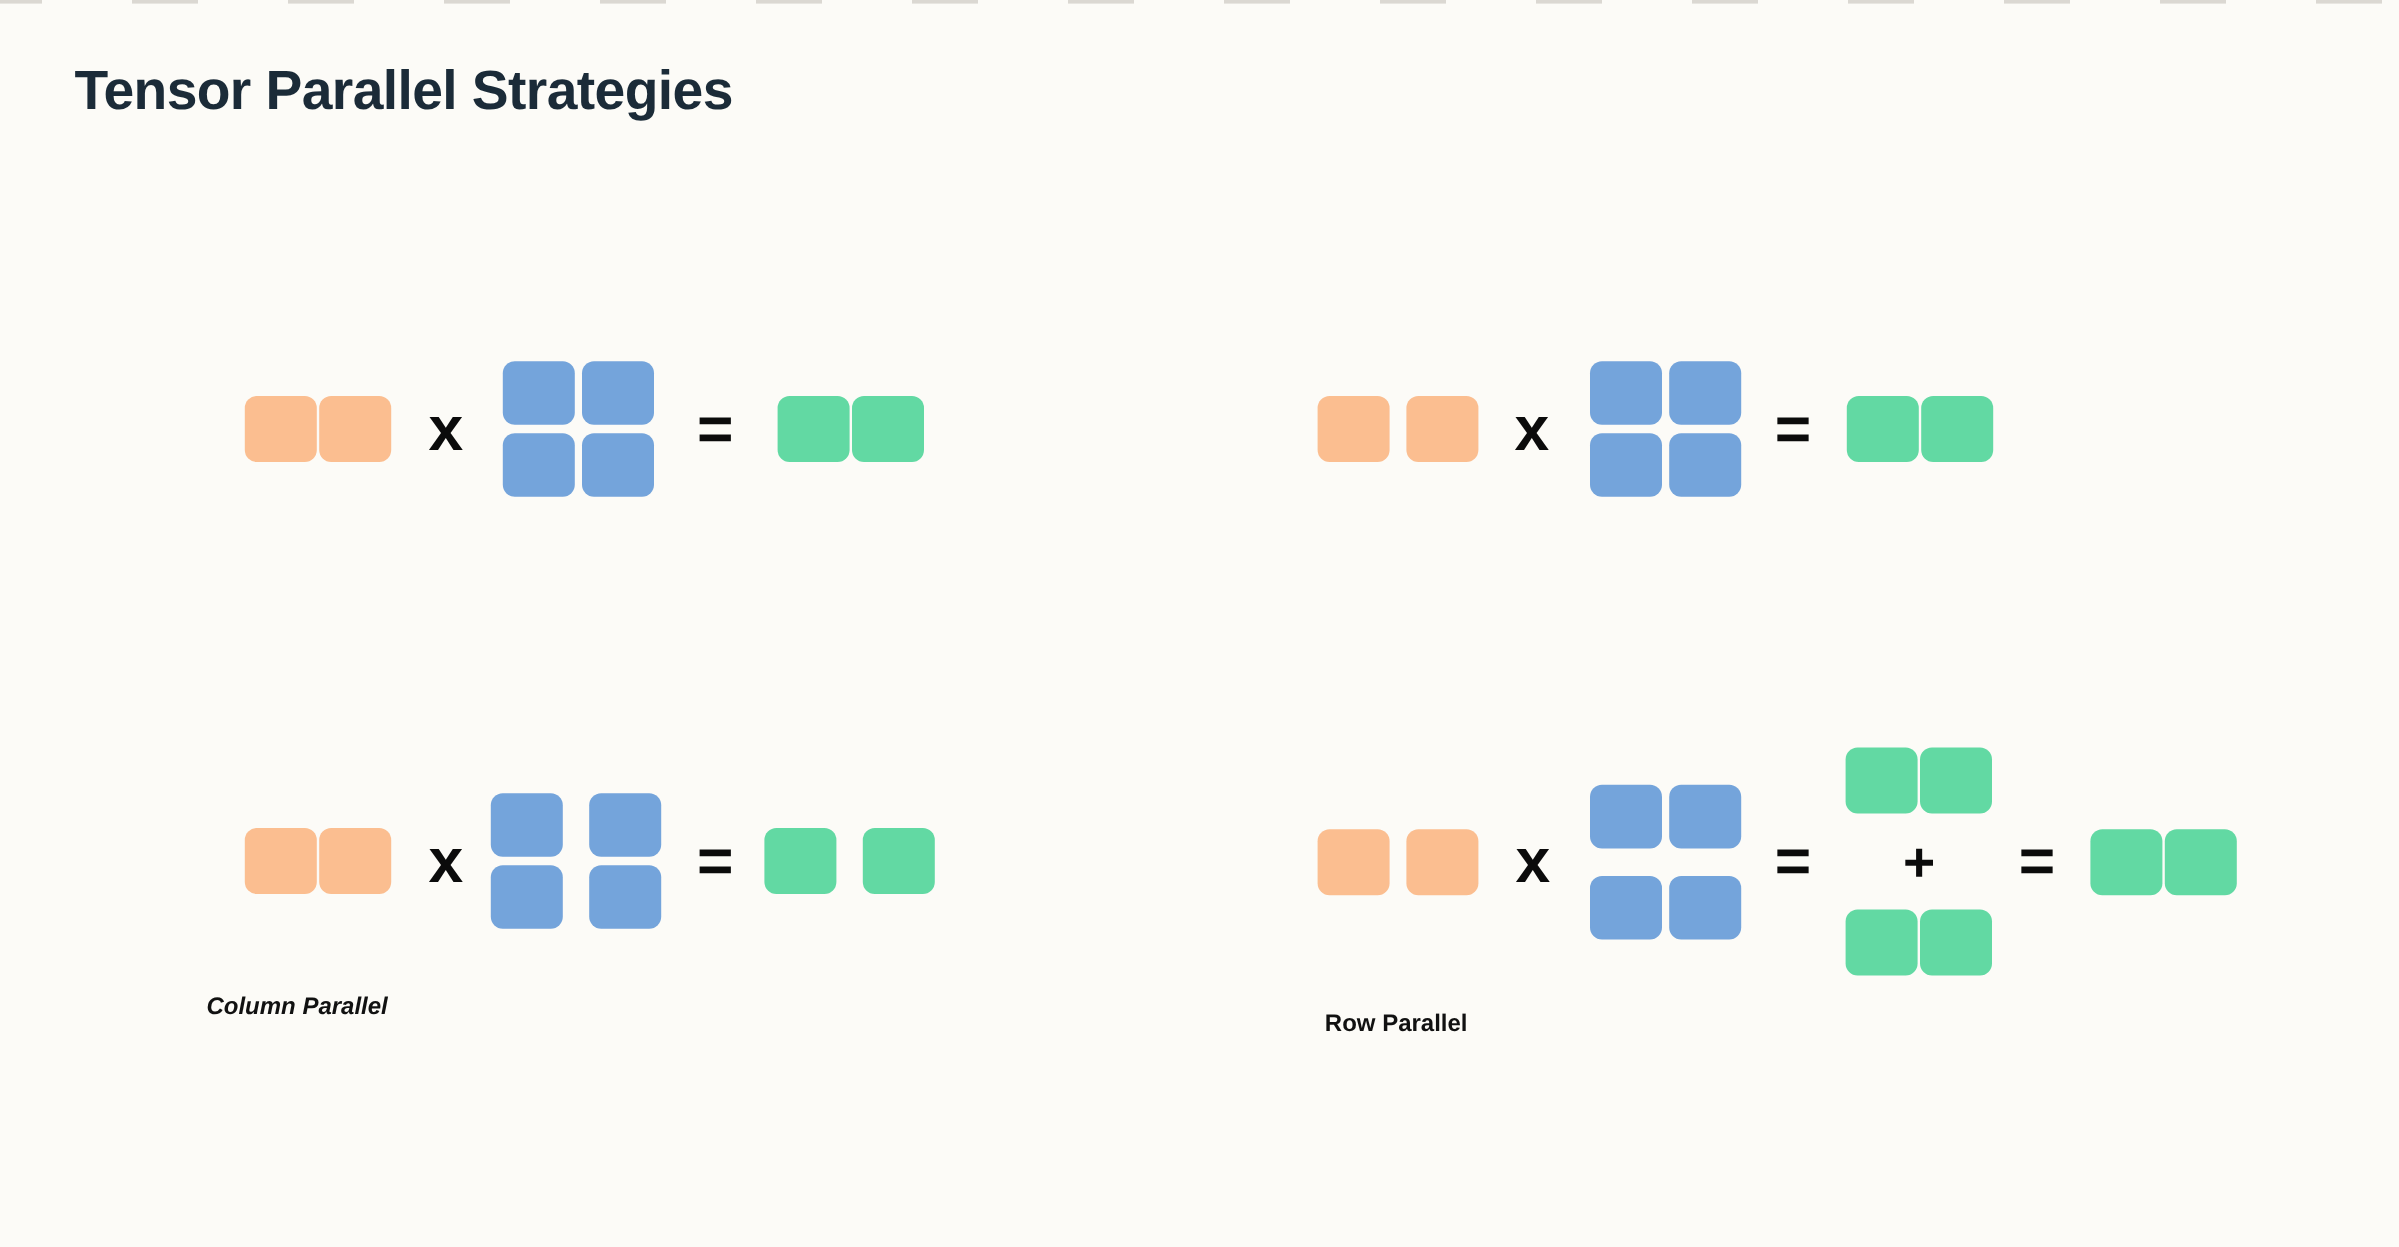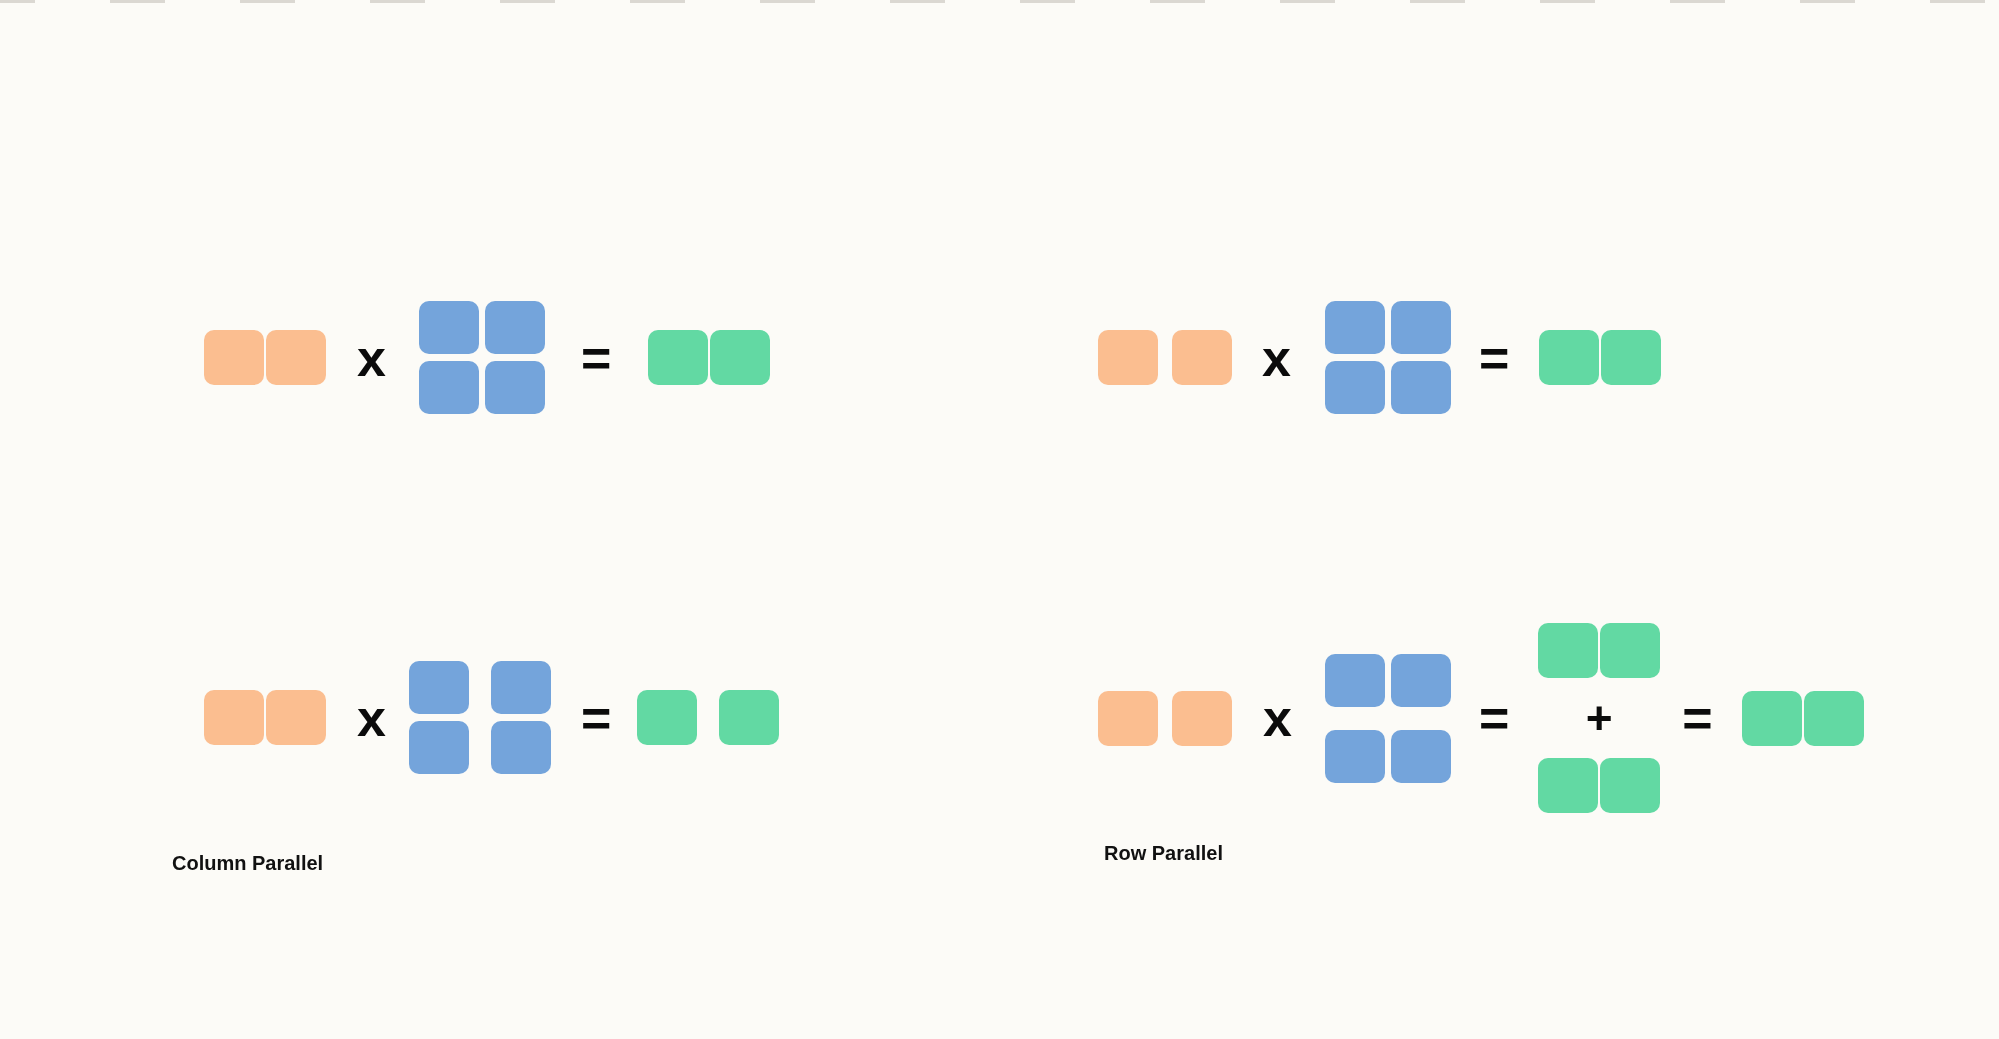--- a/index.html
+++ b/index.html
@@ -56,20 +56,21 @@
     font-size:20px;font-weight:700;color:var(--label-text,#111111);
   }
 </style>
 </head>
 <body>
 
 <div class="canvas">
 
   <div class="top-dashes"></div>
 
+  <h1 class="title">Tensor Parallel Strategies</h1>
 
   <div class="eq" style="left:204px;top:301px;">
     <div class="pair g2">
       <div class="blk o"></div>
       <div class="blk o"></div>
     </div>
     <span class="op opx ml31">x</span>
     <div class="m2x2 ml33">
       <div class="blk b"></div>
       <div class="blk b"></div>
@@ -145,16 +146,16 @@
         <div class="blk g"></div>
       </div>
     </div>
     <span class="op opeq ml22">=</span>
     <div class="pair g2 ml29">
       <div class="blk g"></div>
       <div class="blk g"></div>
     </div>
   </div>
 
-  <p class="grp-label" style="left:172px;top:852px;">Column Parallel</p>
+  <p class="grp-label" style="left:172px;top:828px;font-style:italic;">Column Parallel</p>
   <p class="grp-label" style="left:1104px;top:842px;">Row Parallel</p>
 
 </div>
 
 </body></html>

